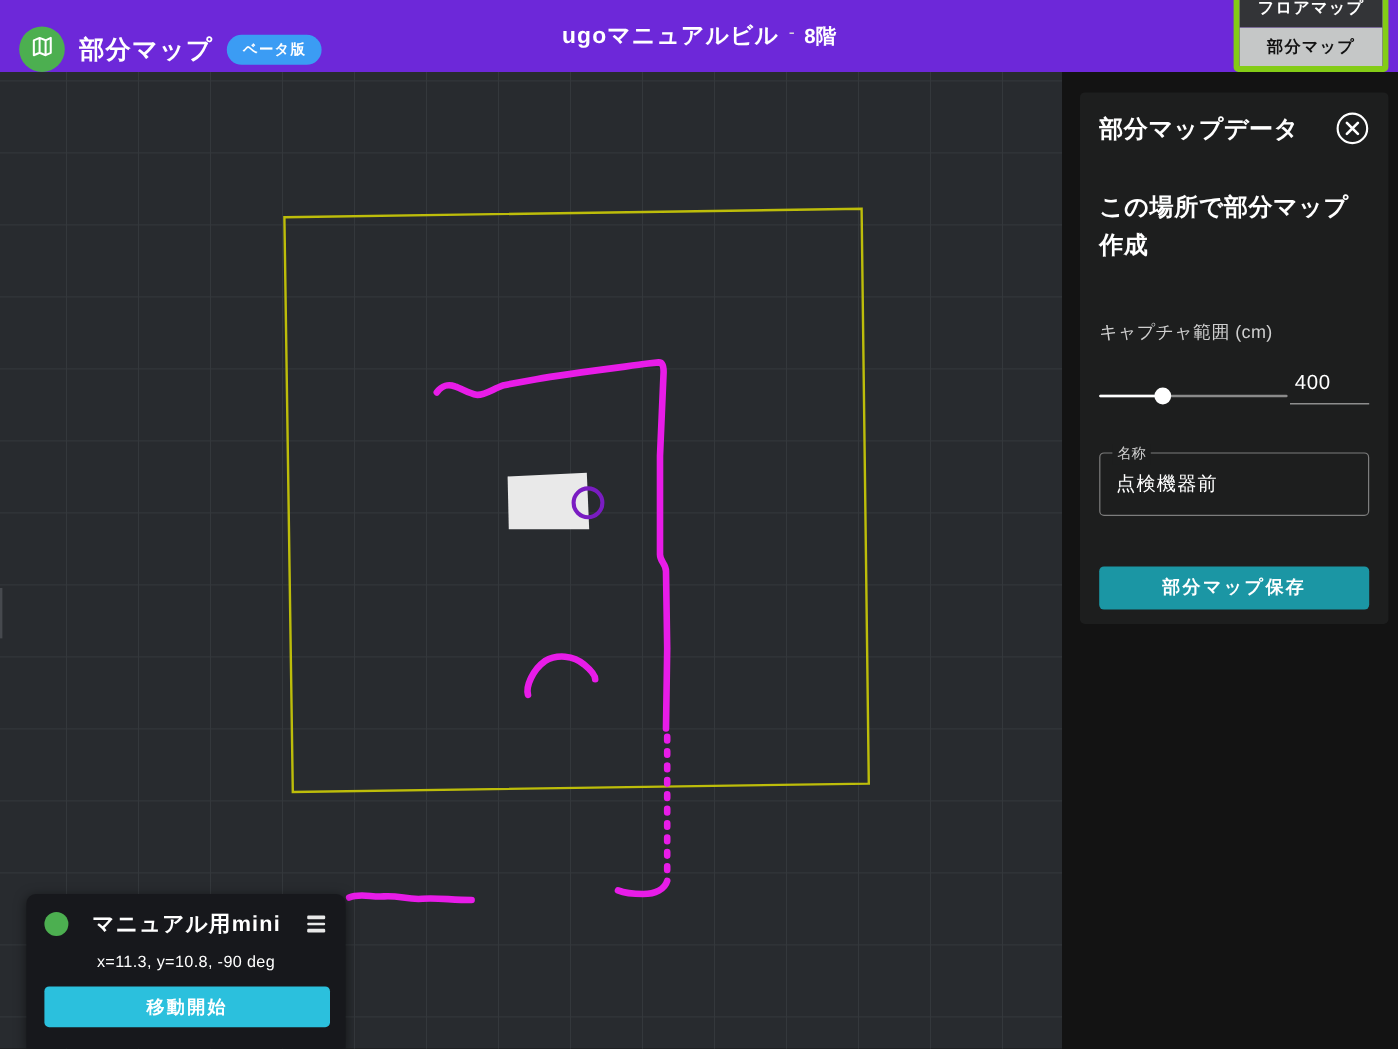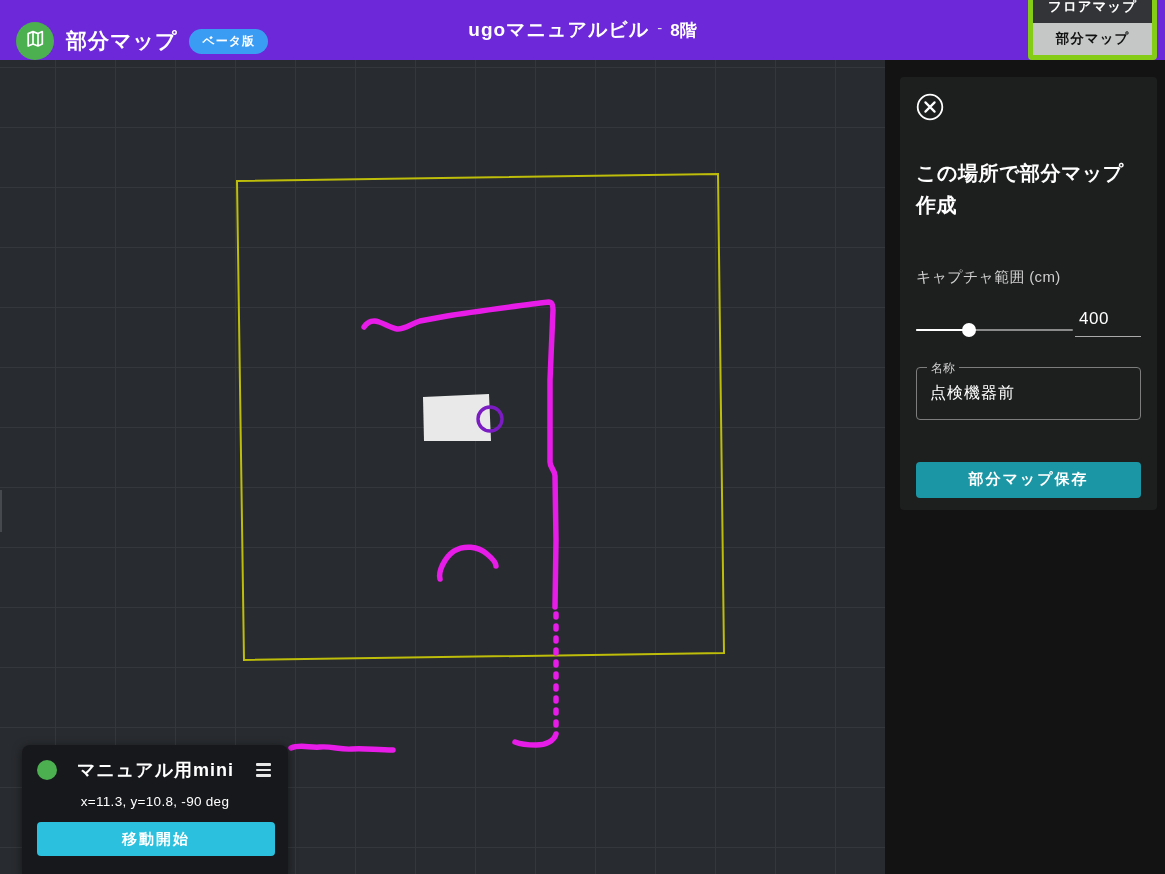--- a/index.html
+++ b/index.html
@@ -61,21 +61,21 @@
   .panel-desc { font-size:20px; font-weight:bold; line-height:1.62; margin-top:36px; letter-spacing:.5px; }
   .capture-label { font-size:15px; color:#cfcfcf; margin-top:46px; letter-spacing:.3px; }
   .slider-row { display:flex; align-items:flex-end; margin-top:22px; gap:2px; }
   .slider { position:relative; flex:1; height:14px; cursor:pointer; }
   .slider-track { position:absolute; left:0; right:0; top:6px; height:2px; background:#8a8a8a; border-radius:1px; }
   .slider-fill { position:absolute; left:0; top:6px; height:2px; background:#fff; border-radius:1px; }
   .slider-thumb { position:absolute; top:0; width:14px; height:14px; margin-left:-7px;
     background:#fff; border-radius:50%; cursor:grab; }
   .range-value { width:66px; flex:none; border-bottom:1px solid #aaa; padding:0 2px 7px 4px;
     font-size:17px; color:#fff; letter-spacing:.5px; }
-  .name-field { position:relative; margin-top:30px; border:1px solid #7d7d7d; border-radius:4px;
+  .name-field { position:relative; margin-top:40px; border:1px solid #7d7d7d; border-radius:4px;
     padding:15px 13px; cursor:text; }
   .name-field-label { position:absolute; top:-8px; left:10px; font-size:12px; color:#cfcfcf;
     background:#1d1e1e; padding:0 4px; }
   .name-field-value { font-size:16px; color:#fff; letter-spacing:1px; }
   .save-btn { display:block; width:100%; height:36px; margin-top:42px; background:#1b96a4;
     border:none; border-radius:4px; color:#fff; font-size:15px; font-weight:bold;
     letter-spacing:2px; cursor:pointer; font-family:inherit; }
 </style>
 </head>
 <body>
@@ -141,20 +141,21 @@
         </span>
       </div>
       <div class="robot-pose">x=11.3, y=10.8, -90 deg</div>
       <button class="move-btn">移動開始</button>
     </div>
   </div>
 
   <div class="right-col">
     <div class="panel">
       <div class="panel-head">
+        <span class="panel-title">部分マップデータ</span>
         <button class="close-btn">
           <span>
             <svg width="28" height="28" viewBox="0 0 28 28">
               <circle cx="14" cy="14" r="12.3" fill="none" stroke="#fff" stroke-width="1.8"></circle>
               <path d="M9.4 9.4 L18.6 18.6 M18.6 9.4 L9.4 18.6" stroke="#fff" stroke-width="2.2" stroke-linecap="round"></path>
             </svg>
           </span>
         </button>
       </div>
 

